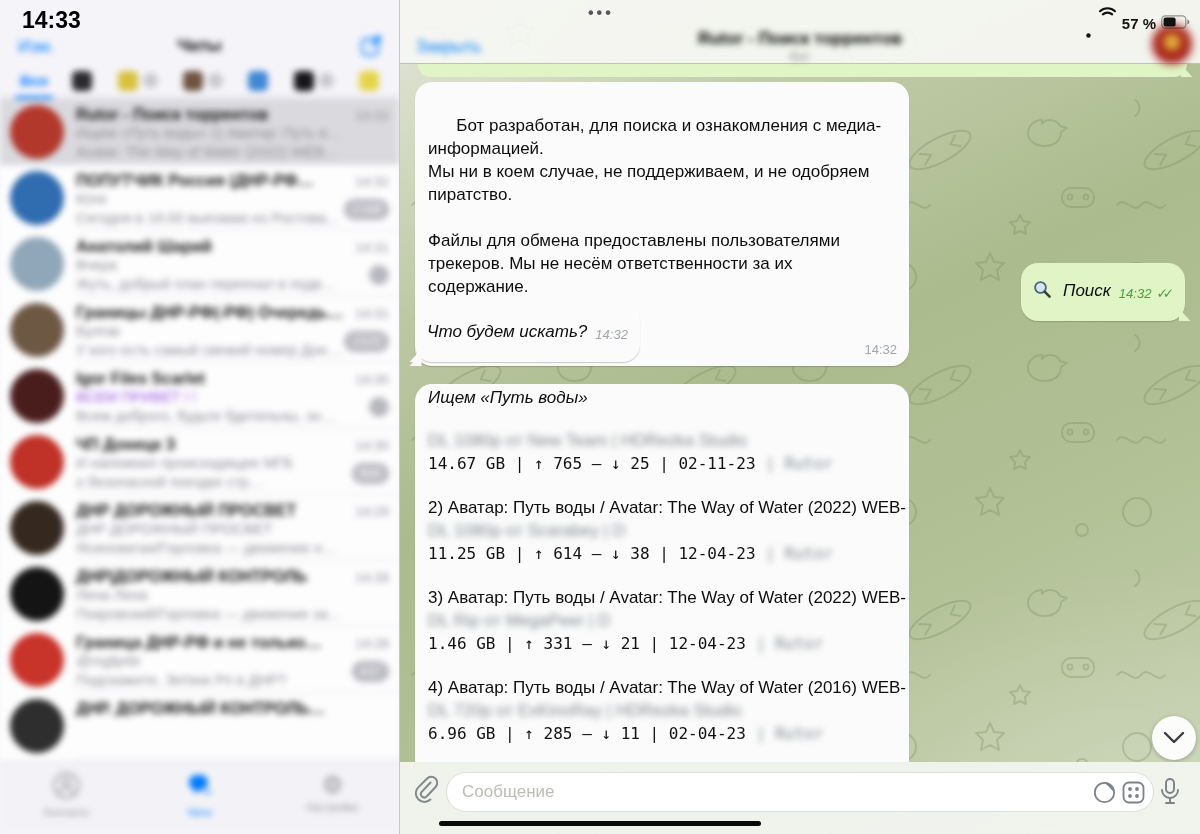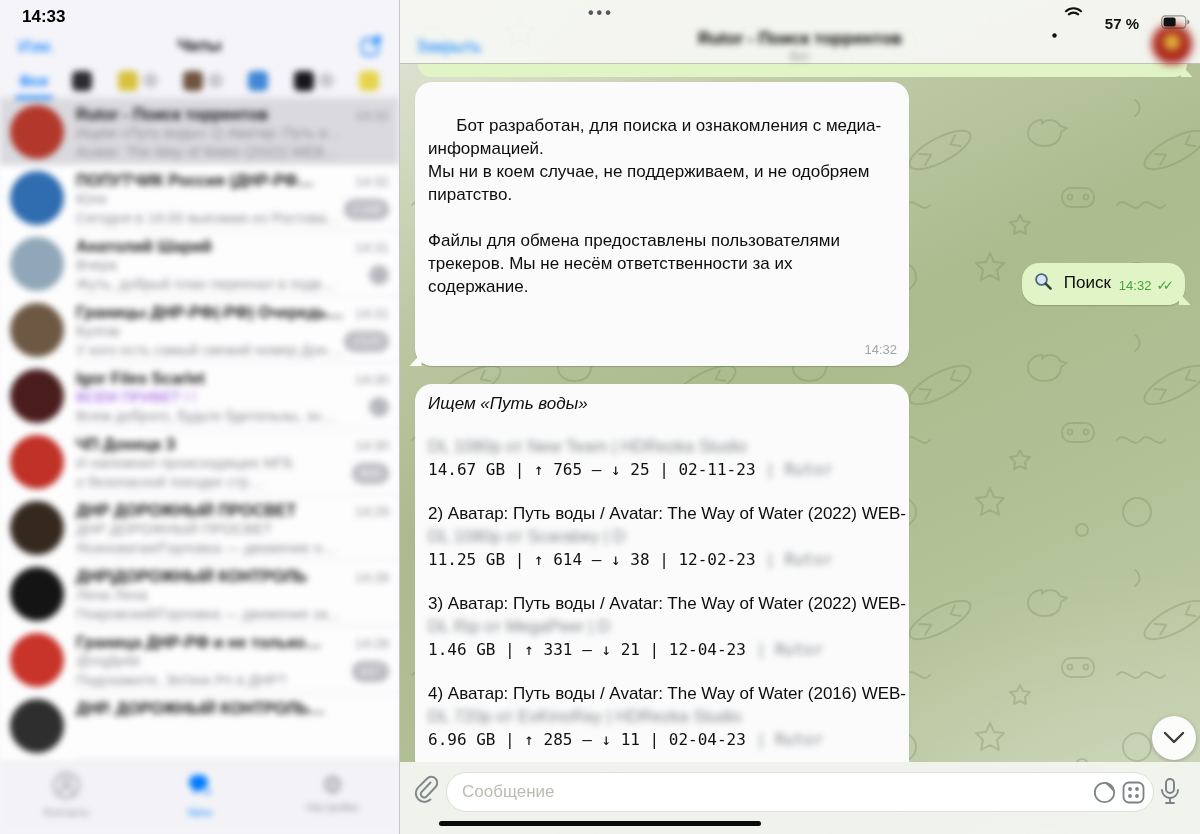--- a/index.html
+++ b/index.html
@@ -2,21 +2,21 @@
 <html><head>
 <meta charset="utf-8">
 <style>
   *{box-sizing:border-box;margin:0;padding:0;}
   html,body{width:1200px;height:834px;overflow:hidden;}
   body{font-family:"Liberation Sans","DejaVu Sans",sans-serif;background:#000;}
   .app{position:relative;width:1200px;height:834px;display:flex;background:#f5f4f9;}
 
   
   .sidebar{position:relative;width:400px;height:100%;background:#f5f4f9;border-right:1px solid #c6c6cb;overflow:hidden;flex:none;}
-  .status-time{position:absolute;top:7px;left:22px;font-size:17px;font-weight:700;color:#000;z-index:9;}
+  .status-time{position:absolute;top:7px;left:22px;font-size:23px;font-weight:700;color:#000;z-index:9;}
   .s-content{position:absolute;inset:0;filter:blur(3.2px);}
   .s-header{position:absolute;top:30px;left:0;right:0;height:34px;}
   .edit{position:absolute;left:18px;top:7px;color:#007aff;font-size:17px;}
   .s-title{position:absolute;left:0;right:0;top:6px;text-align:center;font-size:17px;font-weight:700;color:#000;}
   .compose{position:absolute;right:16px;top:4px;}
   .s-tabs{position:absolute;top:64px;left:0;right:0;height:34px;border-bottom:1px solid #d9d9de;display:flex;align-items:center;gap:24px;padding:0 20px;}
   .tab-all{color:#007aff;font-size:15.5px;font-weight:600;position:relative;}
   .tab-all::after{content:'';position:absolute;left:-5px;right:-5px;bottom:-9px;height:2.5px;background:#007aff;border-radius:2px;}
   .folders{display:flex;align-items:center;gap:24px;flex:1;justify-content:space-between;}
   .folder-chip{display:flex;align-items:center;gap:5px;}
@@ -40,50 +40,50 @@
   .gear-glyph{font-size:24px;line-height:26px;color:#8e8e93;font-family:"DejaVu Sans",sans-serif;}
 
   
   .chatpane{position:relative;flex:1;height:100%;overflow:hidden;
     background:
       radial-gradient(420px 300px at 10% 14%, rgba(255,255,255,.22), rgba(255,255,255,0) 70%),
       radial-gradient(500px 320px at 90% 95%, rgba(255,255,255,.14), rgba(255,255,255,0) 70%),
       linear-gradient(155deg,#dfe2d5 0%,#c8d1b2 14%,#abbb8d 45%,#b3c297 70%,#c9d3b6 100%);}
   .wallpaper{position:absolute;inset:0;z-index:0;}
   .dots{position:absolute;top:4px;left:188px;color:#55555a;font-size:16px;letter-spacing:3px;font-weight:700;z-index:8;}
-  .sys{position:absolute;top:6px;right:10px;display:flex;align-items:center;gap:22px;z-index:8;color:#111;font-size:15px;font-weight:600;}
+  .sys{position:absolute;top:6px;right:10px;display:flex;align-items:center;gap:5px;z-index:8;color:#111;font-size:15px;font-weight:600;}
   .c-header{position:absolute;top:0;left:0;right:0;height:64px;background:rgba(246,247,242,.95);border-bottom:1px solid #bfc3b6;z-index:6;}
   .close{position:absolute;left:16px;top:37px;color:#007aff;font-size:17px;filter:blur(3px);}
   .c-titlebox{position:absolute;left:120px;right:120px;top:29px;text-align:center;filter:blur(3px);}
   .c-title{font-size:17px;font-weight:700;color:#000;white-space:nowrap;}
   .c-sub{font-size:13px;color:#8a8a8e;margin-top:0px;}
   .c-avatar{position:absolute;right:8px;top:24px;width:40px;height:40px;border-radius:50%;
     background:radial-gradient(circle at 50% 45%, #e0b13a 0 8px, #a9231b 9px);filter:blur(4px);}
 
   .msg{position:absolute;z-index:2;font-size:17px;line-height:23px;color:#0d0d0d;border-radius:17px;box-shadow:0 1px 1px rgba(60,80,40,.28);}
   .in{background:#fbfbfb;}
   .out{background:#e0f4c6;}
   .in::before{content:'';position:absolute;left:-5.5px;bottom:0;width:12px;height:13px;background:#fbfbfb;clip-path:polygon(100% 0,0 100%,100% 100%);}
   .out::after{content:'';position:absolute;right:-5.5px;bottom:0;width:12px;height:13px;background:#e0f4c6;clip-path:polygon(0 0,100% 100%,0 100%);}
   .noTail::before{display:none;}
   .meta{font-size:13px;}
   .meta-in{color:#a0a5aa;}
   .meta-out{color:#46a33c;}
   .partial{left:18px;right:13px;top:64px;height:13px;border-radius:0 0 16px 16px;box-shadow:none;}
   .disclaimer{left:15px;top:82px;width:494px;padding:9px 13px 22px;white-space:pre-wrap;}
   .disclaimer .abs-time{position:absolute;right:12px;bottom:5px;}
-  .bubble-inline{padding:8px 12px;white-space:nowrap;}
+  .bubble-inline{padding:16px 12px;white-space:nowrap;font-style:italic;}
   .cmd{top:263px;right:15px;}
   .ask{top:304px;left:15px;}
   .query{top:345px;right:15px;}
   .time-inline{margin-left:8px;vertical-align:-2px;}
   .checks{color:#46a33c;font-size:13.5px;letter-spacing:-5px;margin-left:5px;margin-right:4px;vertical-align:-2px;font-family:"DejaVu Sans",sans-serif;}
   .mag{vertical-align:-3px;margin-right:6px;}
 
-  .results{left:15px;top:384px;width:494px;height:378px;padding:8px 13px;overflow:hidden;border-radius:17px 17px 0 0;}
+  .results{left:15px;top:384px;width:494px;height:378px;padding:2px 13px;overflow:hidden;border-radius:17px 17px 0 0;}
   .res-header{font-style:italic;margin-bottom:20px;}
   .res-item{margin-bottom:20px;}
   .res-title{white-space:nowrap;}
   .res-blur{white-space:nowrap;filter:blur(3.4px);color:#83898e;}
   .res-stats{font-family:"DejaVu Sans Mono",monospace;font-size:16px;line-height:24px;white-space:nowrap;color:#111;}
   .res-link{filter:blur(3.4px);color:#80868b;margin-left:10px;}
 
   .fab{position:absolute;left:752px;top:716px;width:44px;height:44px;border-radius:50%;background:#fcfcfb;box-shadow:0 1px 4px rgba(0,0,0,.25);z-index:4;display:flex;align-items:center;justify-content:center;}
 
   .inputbar{position:absolute;left:0;right:0;top:762px;height:72px;background:rgba(242,244,238,.97);z-index:6;}
@@ -370,35 +370,38 @@
 
     <div class="msg out bubble-inline cmd">
       <span class="mag">
         <svg width="19" height="19" viewBox="0 0 19 19">
           <circle cx="7.5" cy="7.5" r="5.4" fill="#d7e6f2" stroke="#49657e" stroke-width="1.8"></circle>
           <line x1="11.6" y1="11.6" x2="16.6" y2="16.6" stroke="#3a3f44" stroke-width="2.6" stroke-linecap="round"></line>
         </svg>
       </span><span>Поиск</span><span class="meta meta-out time-inline">14:32</span><span class="checks">✓✓</span>
     </div>
 
+    <div class="msg in bubble-inline ask">
+      <span>Что будем искать?</span><span class="meta meta-in time-inline">14:32</span>
+    </div>
 
 
     <div class="msg in noTail results">
       <div class="res-header">Ищем «Путь воды»</div>
       <div>
 
           <div class="res-item">
             <div class="res-blur">DL 1080p от New Team | HDRezka Studio</div>
             <div class="res-stats"><span>14.67 GB | ↑ 765 – ↓ 25 | 02-11-23</span><span class="res-link">| Rutor</span></div>
           </div>
 
           <div class="res-item">
             <div class="res-title">2) Аватар: Путь воды / Avatar: The Way of Water (2022) WEB-</div>
             <div class="res-blur">DL 1080p от Scarabey | D</div>
-            <div class="res-stats"><span>11.25 GB | ↑ 614 – ↓ 38 | 12-02-23</span><span class="res-link">| Rutor</span></div>
+            <div class="res-stats"><span>11.25 GB | ↑ 614 – ↓ 38 | 12-04-23</span><span class="res-link">| Rutor</span></div>
           </div>
 
           <div class="res-item">
             <div class="res-title">3) Аватар: Путь воды / Avatar: The Way of Water (2022) WEB-</div>
             <div class="res-blur">DL Rip от MegaPeer | D</div>
             <div class="res-stats"><span>1.46 GB | ↑ 331 – ↓ 21 | 12-04-23</span><span class="res-link">| Rutor</span></div>
           </div>
 
           <div class="res-item">
             <div class="res-title">4) Аватар: Путь воды / Avatar: The Way of Water (2016) WEB-</div>

